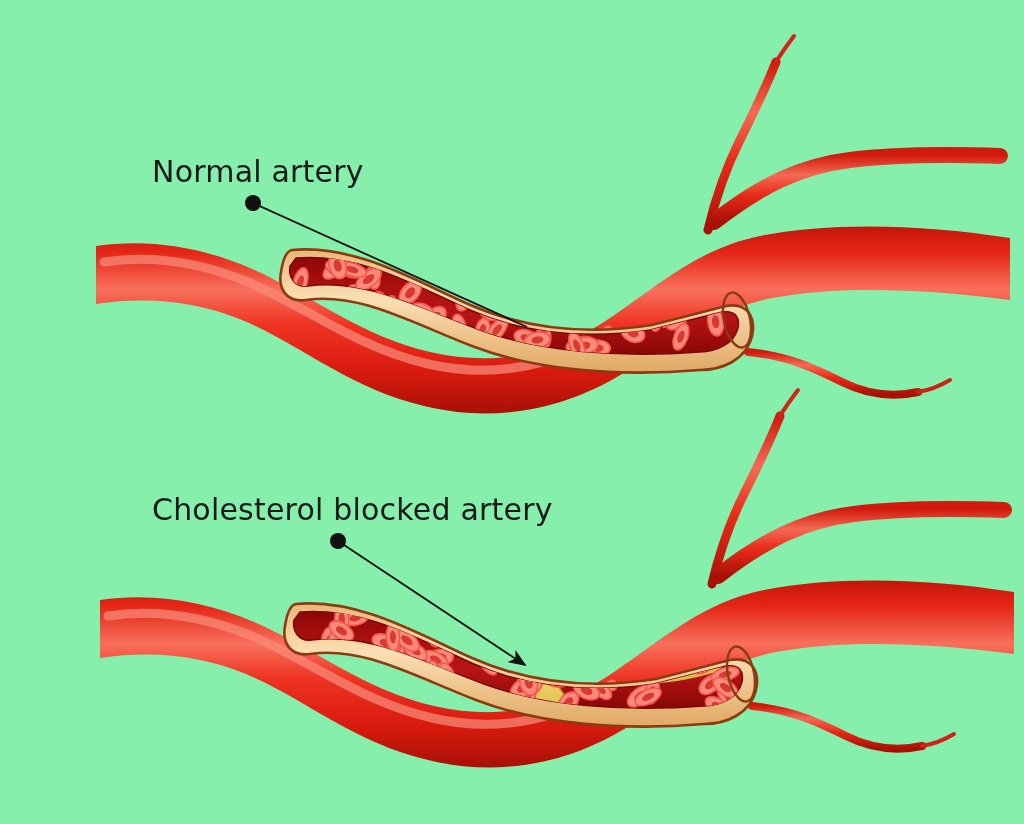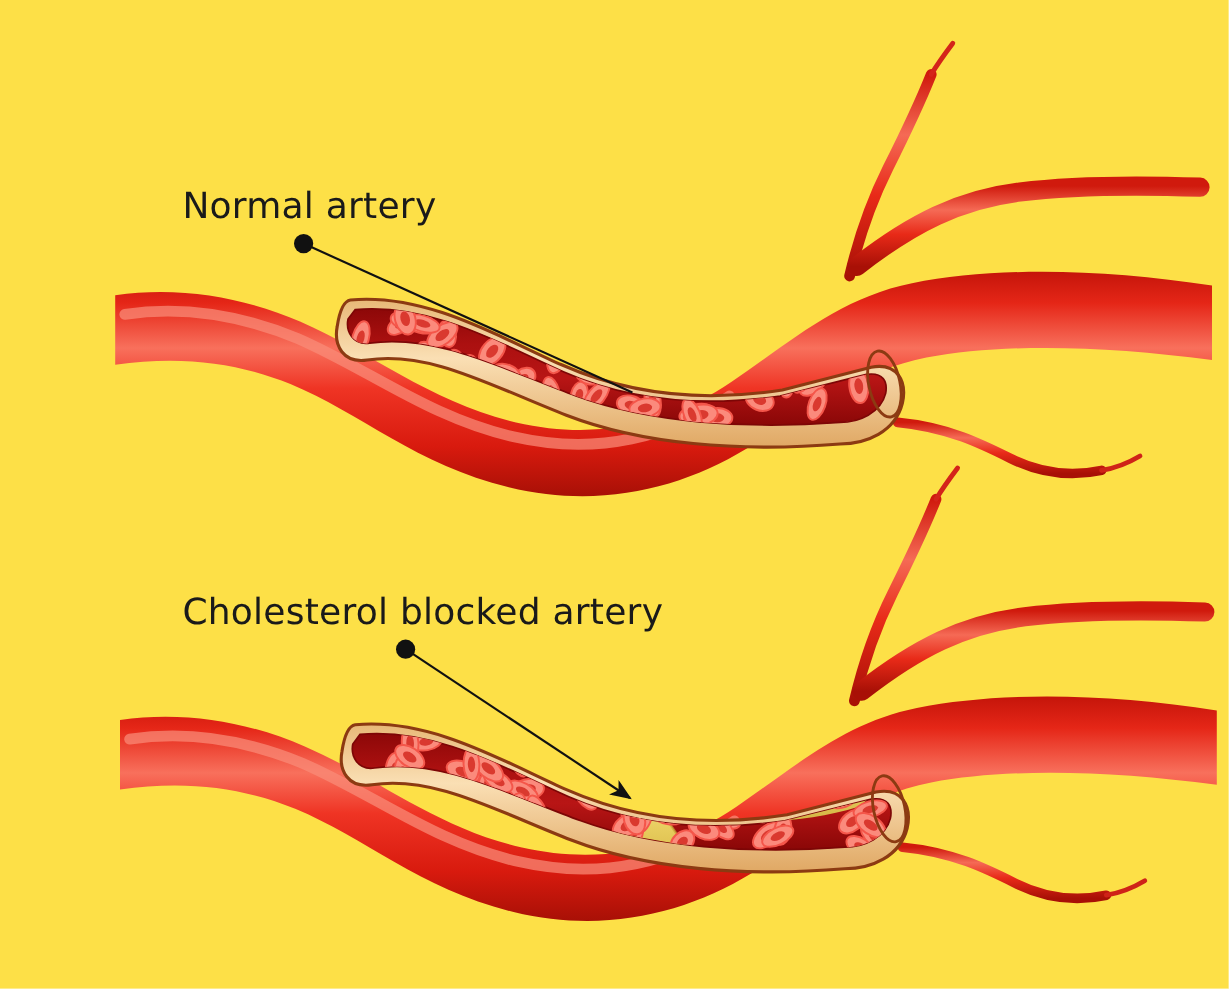--- a/index.html
+++ b/index.html
@@ -10,21 +10,21 @@
   body {
     width: 1024px;
     height: 824px;
     font-family: "DejaVu Sans", sans-serif;
     overflow: hidden;
   }
   #figure {
     position: relative;
     width: 1024px;
     height: 824px;
-    background: #fde047;
+    background: #86efac;
   }
   #figure svg {
     display: block;
   }
   .label-text {
     font-family: "DejaVu Sans", sans-serif;
     font-size: 30px;
     fill: #1a1a1a;
     font-weight: 400;
     letter-spacing: 0.2px;

